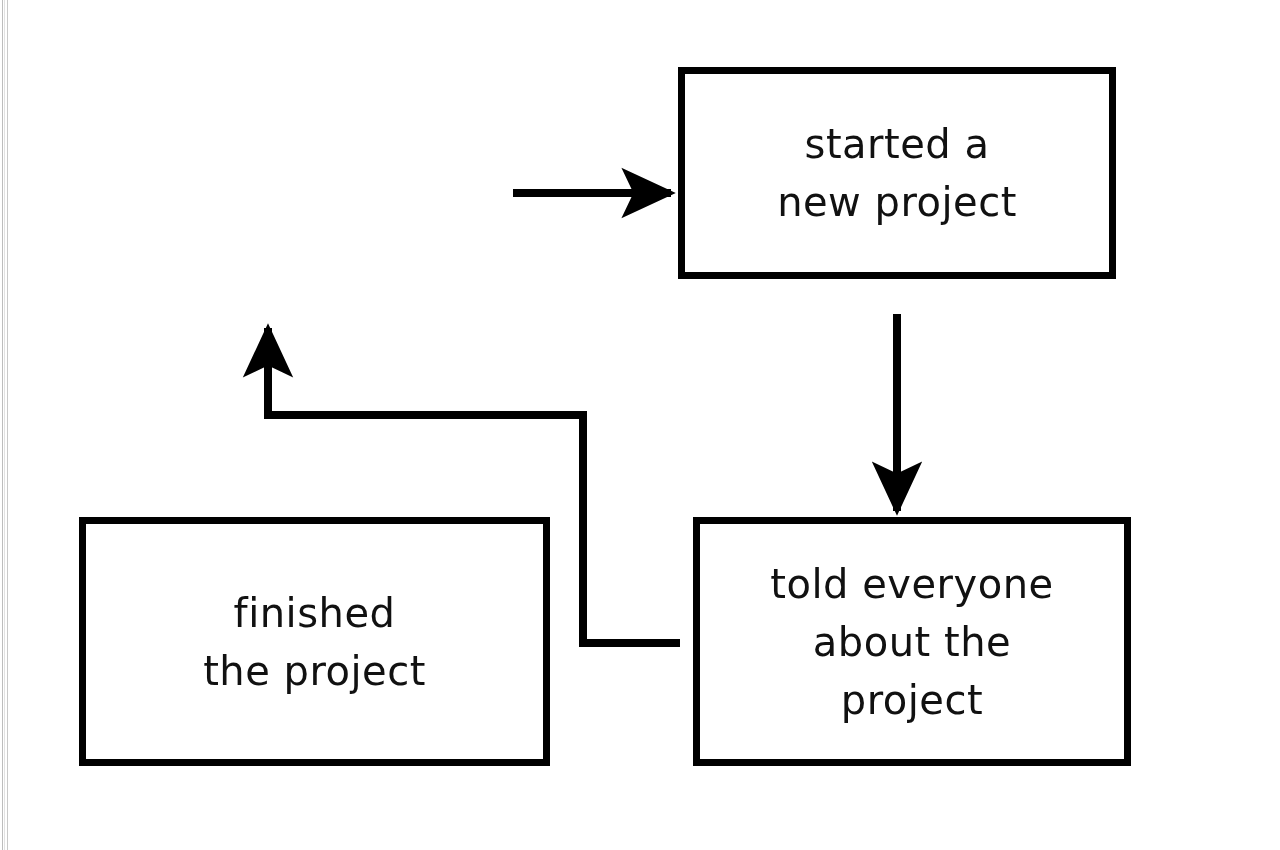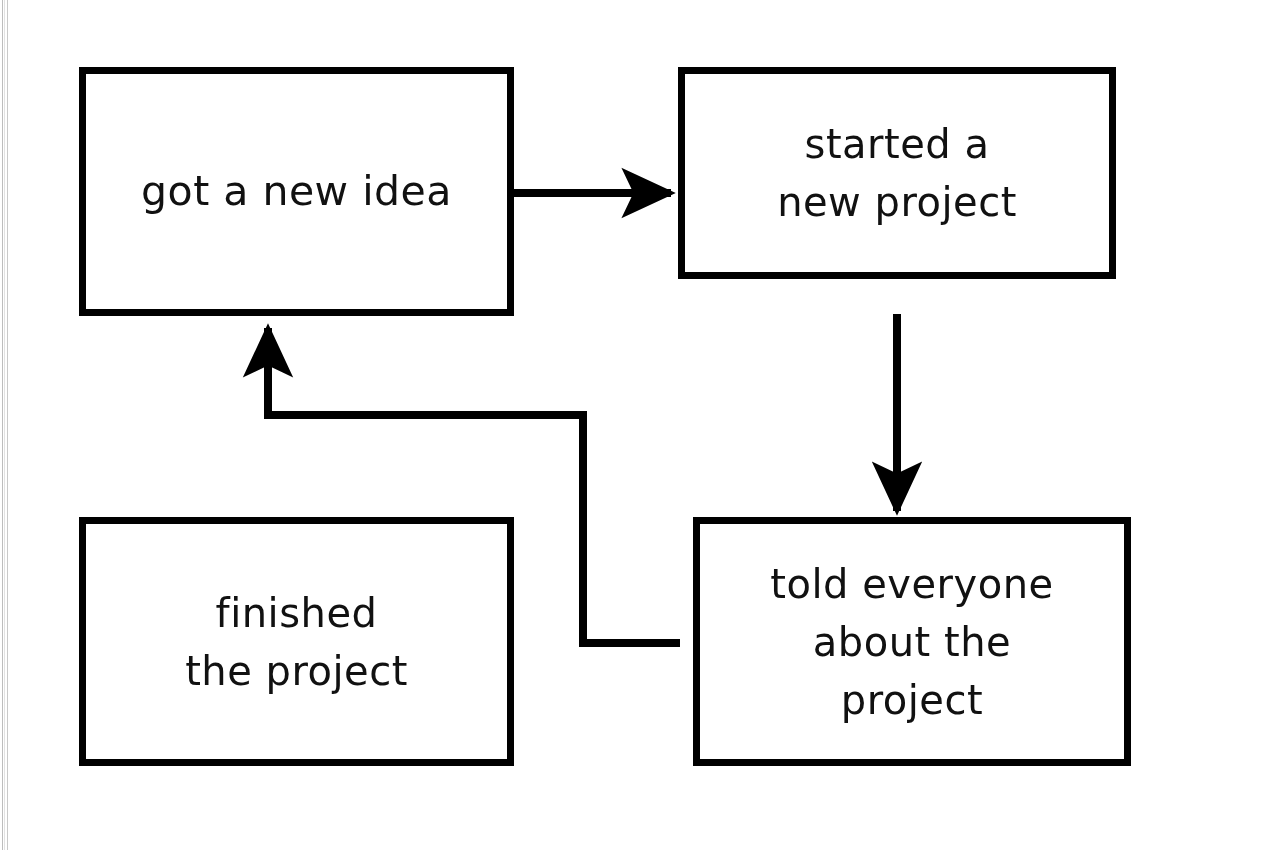--- a/index.html
+++ b/index.html
@@ -45,21 +45,21 @@
     letter-spacing: 0.5px;
     font-weight: 400;
     white-space: pre-line;
     padding: 0 14px;
   }
 
   
   #node-idea      { left: 79px;  top: 67px;  width: 435px; height: 249px; }
   #node-idea .label { font-size: 41px; }
   #node-started   { left: 678px; top: 67px;  width: 438px; height: 212px; }
-  #node-finished  { left: 79px;  top: 517px; width: 435px; height: 249px; justify-content: center; }
+  #node-finished  { left: 79px;  top: 517px; width: 471px; height: 249px; justify-content: center; }
   #node-told      { left: 693px; top: 517px; width: 438px; height: 249px; }
 
   #edges {
     position: absolute;
     left: 0; top: 0;
     width: 1280px; height: 850px;
     pointer-events: none;
   }
 </style>
 </head>
@@ -84,23 +84,20 @@
       </marker>
     </defs>
 
     <path d="M 513 193 L 671 193" fill="none" stroke="#000000" stroke-width="8" stroke-linecap="butt" marker-end="url(#arrow-r)"></path>
 
     <path d="M 897 314 L 897 511" fill="none" stroke="#000000" stroke-width="8" stroke-linecap="butt" marker-end="url(#arrow-d)"></path>
 
     <path d="M 680 643 L 583 643 L 583 415 L 268 415 L 268 328" fill="none" stroke="#000000" stroke-width="8" stroke-linecap="butt" stroke-linejoin="miter" marker-end="url(#arrow-u)"></path>
   </svg>
 
-  <div class="node" id="node-idea">
-    <span class="label">got a new idea</span>
-  </div>
 
   <div class="node" id="node-started">
     <span class="label">started a
 new project</span>
   </div>
 
   <div class="node" id="node-finished">
     <span class="label">finished
 the project</span>
   </div>

